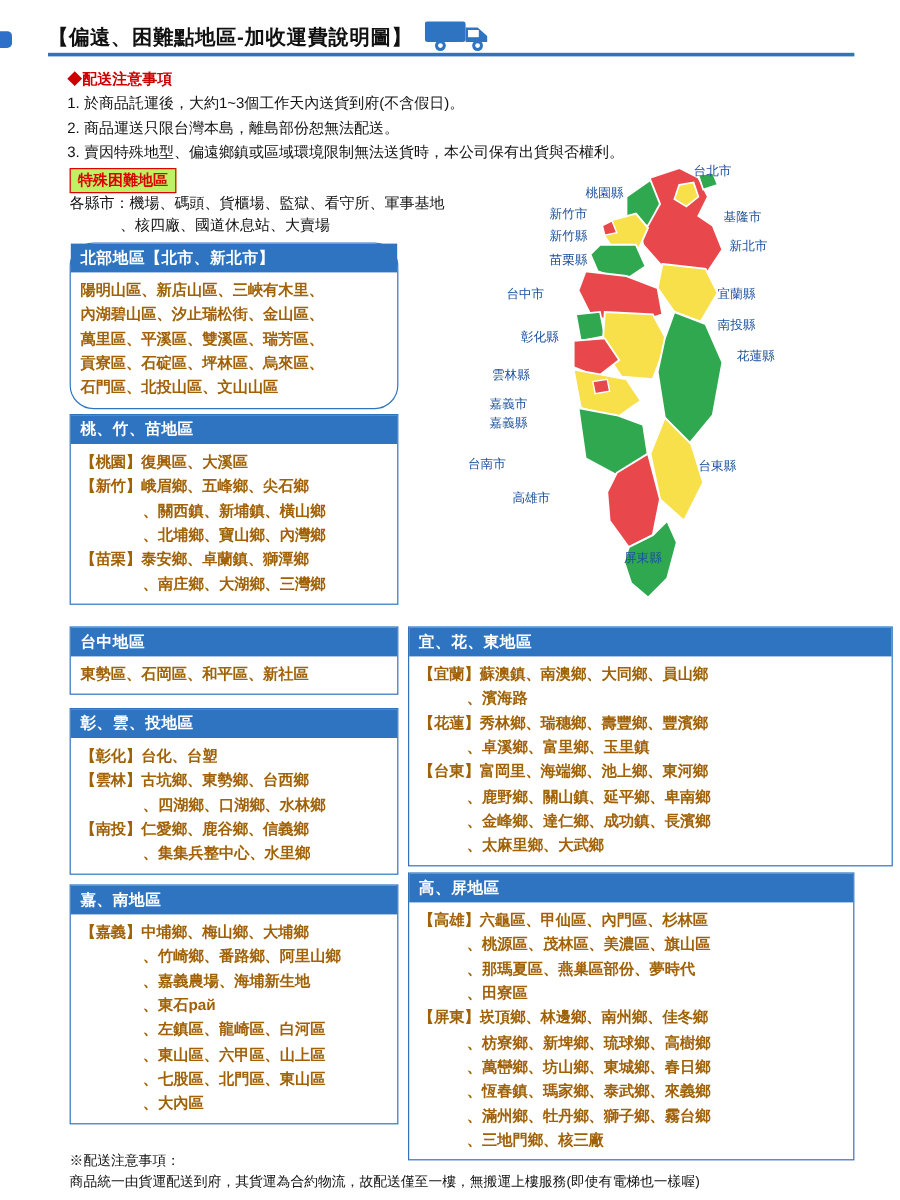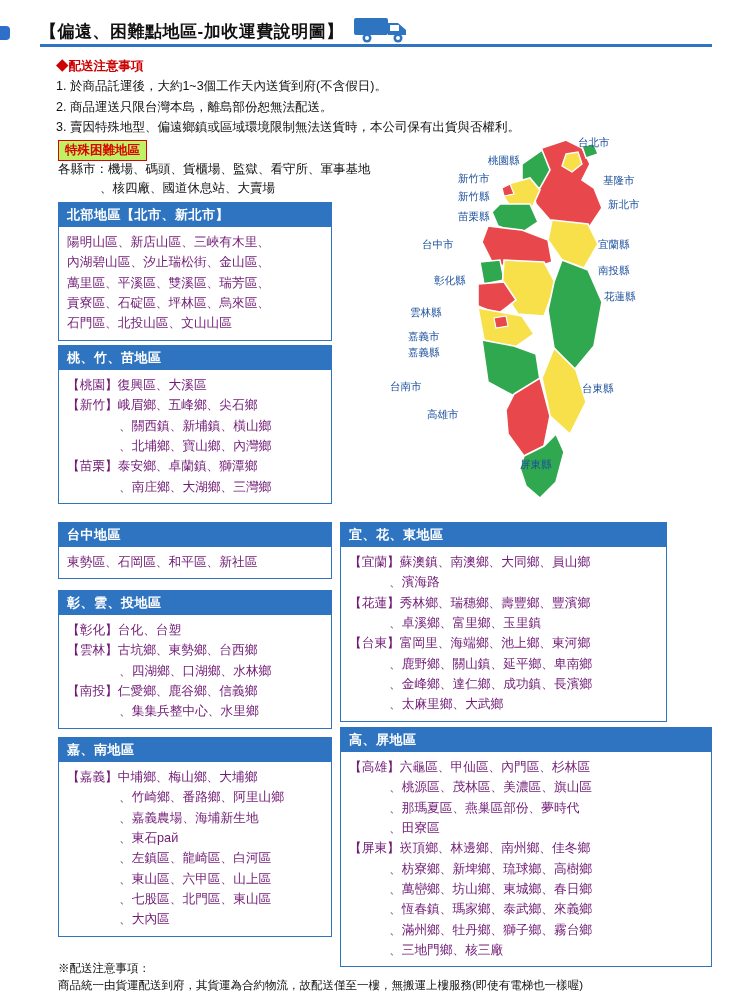--- a/index.html
+++ b/index.html
@@ -88,21 +88,22 @@
     color: #fff;
     font-size: 13px;
     font-weight: bold;
     padding: 3px 8px;
     letter-spacing: 0.5px;
   }
   .sec-body {
     padding: 5px 8px 6px 8px;
     font-size: 12.7px;
     line-height: 1.60;
-    color: #701a75;
+    color: #a16207;
+    font-weight: bold;
   }
   .row { display: flex; align-items: flex-start; }
   .row .lbl { flex: 0 0 auto; white-space: nowrap; }
   .row .val { flex: 1 1 auto; }
   .indent { padding-left: 52px; }
   .indent2 { padding-left: 40px; }
 
   
   .map-wrap {
     position: absolute;
@@ -206,31 +207,31 @@
     <div class="map-label" style="left:128px; top:26px;">桃園縣</div>
     <div class="map-label" style="left:98px; top:44px;">新竹市</div>
     <div class="map-label" style="left:243px; top:46px;">基隆市</div>
     <div class="map-label" style="left:98px; top:62px;">新竹縣</div>
     <div class="map-label" style="left:248px; top:70px;">新北市</div>
     <div class="map-label" style="left:98px; top:82px;">苗栗縣</div>
     <div class="map-label" style="left:62px; top:110px;">台中市</div>
     <div class="map-label" style="left:238px; top:110px;">宜蘭縣</div>
     <div class="map-label" style="left:60px; top:146px;margin-left:14px;">彰化縣</div>
     <div class="map-label" style="left:238px; top:136px;">南投縣</div>
-    <div class="map-label" style="left:244px; top:162px;">花蓮縣</div>
+    <div class="map-label" style="left:254px; top:162px;">花蓮縣</div>
     <div class="map-label" style="left:50px; top:178px;">雲林縣</div>
     <div class="map-label" style="left:48px; top:202px;">嘉義市</div>
     <div class="map-label" style="left:48px; top:218px;">嘉義縣</div>
     <div class="map-label" style="left:30px; top:252px;">台南市</div>
     <div class="map-label" style="left:222px; top:254px;">台東縣</div>
     <div class="map-label" style="left:34px; top:280px;margin-left:33px;">高雄市</div>
     <div class="map-label" style="left:160px; top:330px;">屏東縣</div>
   </div>
 
-  <div class="sec" style="left:58px; top:202px; width:274px;">
+  <div class="sec" style="left:58px; top:202px; width:274px;border-radius:20px;">
     <div class="sec-head">北部地區【北市、新北市】</div>
     <div class="sec-body">
       <div>陽明山區、新店山區、三峽有木里、</div>
       <div>內湖碧山區、汐止瑞松街、金山區、</div>
       <div>萬里區、平溪區、雙溪區、瑞芳區、</div>
       <div>貢寮區、石碇區、坪林區、烏來區、</div>
       <div>石門區、北投山區、文山山區</div>
     </div>
   </div>
 
@@ -292,21 +293,21 @@
       <div class="indent">、竹崎鄉、番路鄉、阿里山鄉</div>
       <div class="indent">、嘉義農場、海埔新生地</div>
       <div class="indent">、東石рай</div>
       <div class="indent">、左鎮區、龍崎區、白河區</div>
       <div class="indent">、東山區、六甲區、山上區</div>
       <div class="indent">、七股區、北門區、東山區</div>
       <div class="indent">、大內區</div>
     </div>
   </div>
 
-  <div class="sec" style="left:340px; top:522px; width:327px;">
+  <div class="sec" style="left:340px; top:522px; width:404px;">
     <div class="sec-head">宜、花、東地區</div>
     <div class="sec-body">
       <div class="row">
         <span class="lbl">【宜蘭】</span>
         <span class="val">蘇澳鎮、南澳鄉、大同鄉、員山鄉</span>
       </div>
       <div class="indent2">、濱海路</div>
       <div class="row">
         <span class="lbl">【花蓮】</span>
         <span class="val">秀林鄉、瑞穗鄉、壽豐鄉、豐濱鄉</span>

